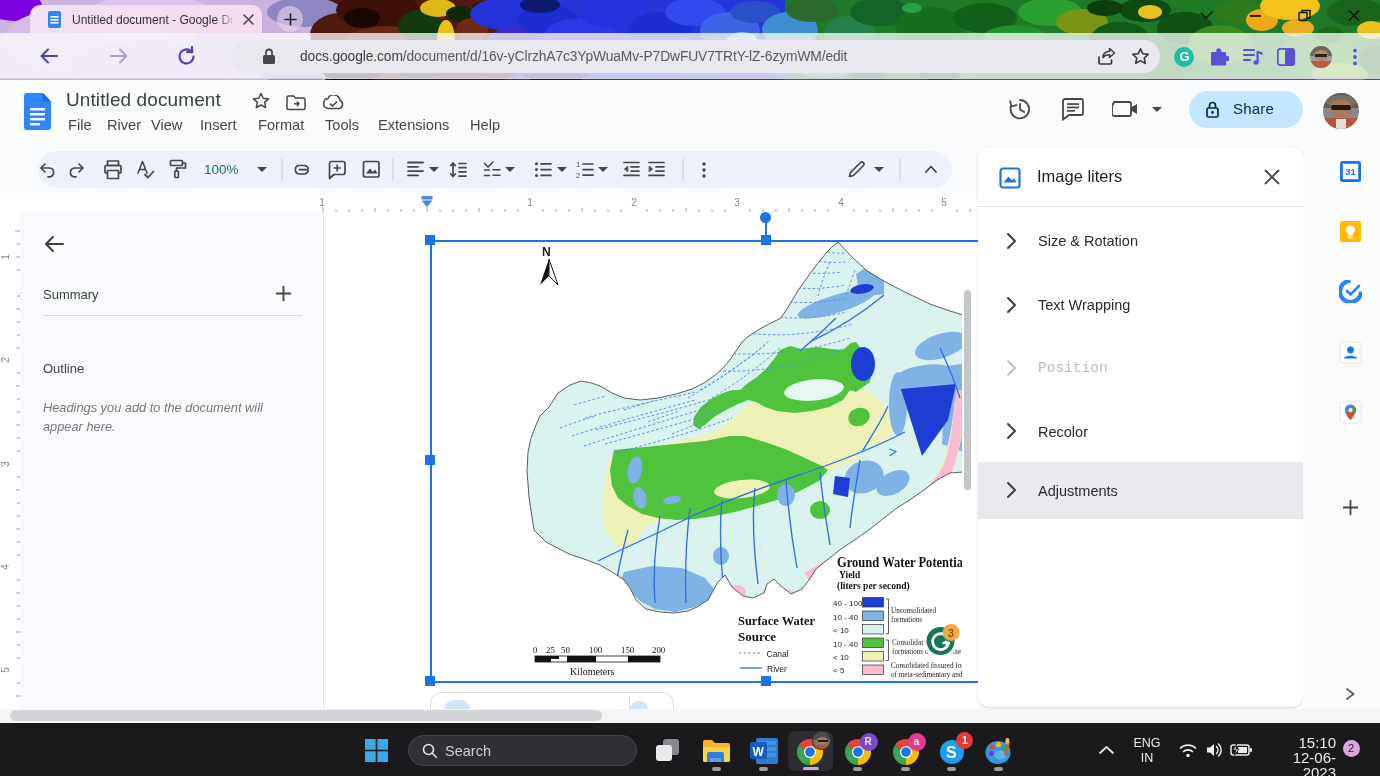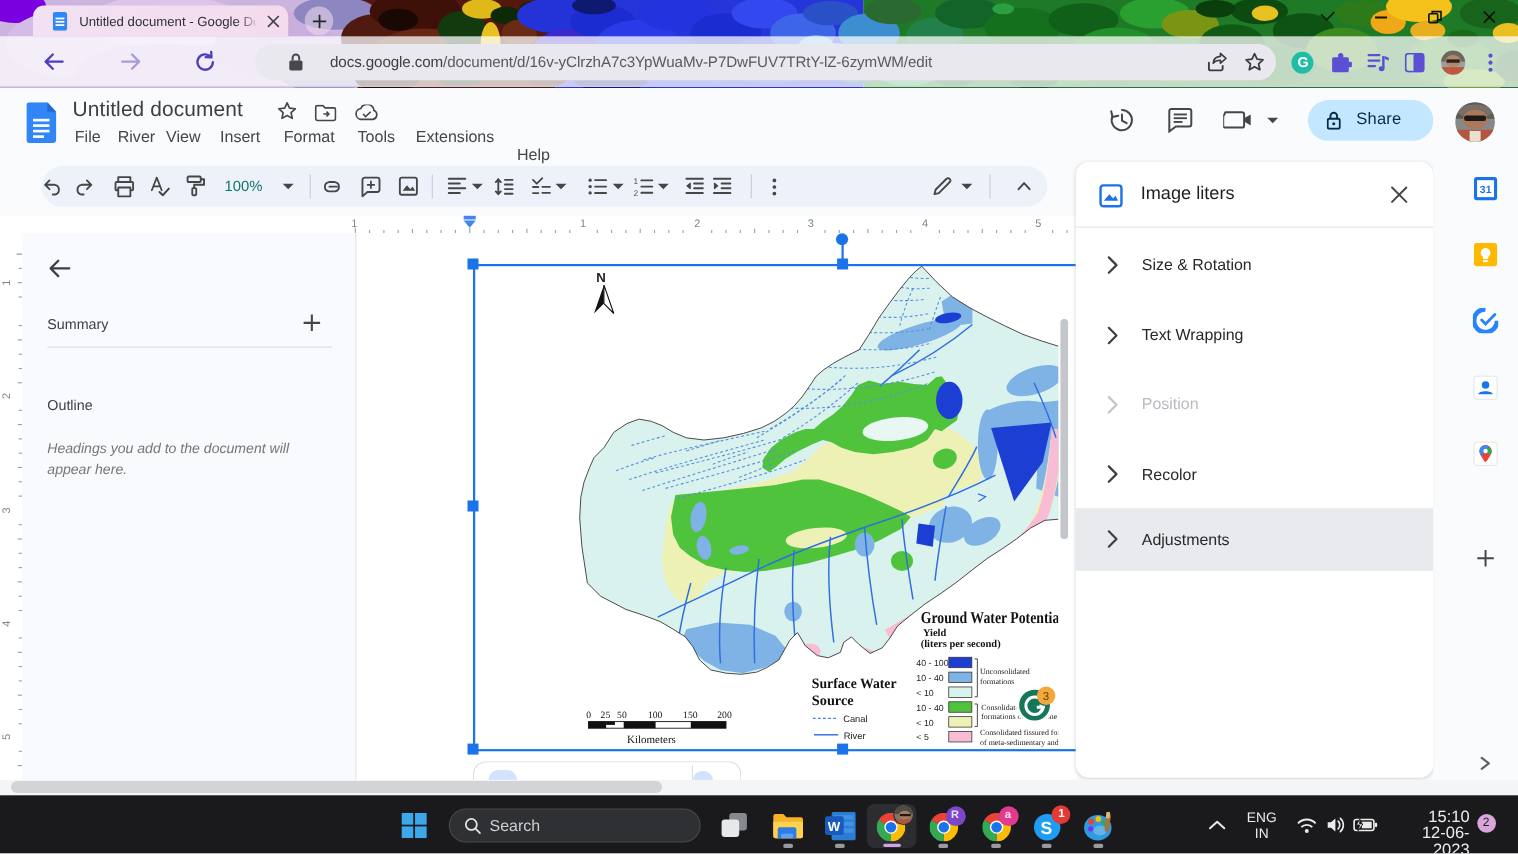--- a/index.html
+++ b/index.html
@@ -192,21 +192,21 @@
   <path d="M8,8.6 L10.4,11 L15,6.6" stroke="#444746" stroke-width="1.5" fill="none"></path>
 </svg>
 <div class="abs" style="left:0px;top:117px;width:700px;height:20px;font-size:14.6px;color:#444746;padding-left:24px;">
   <span class="abs" style="left:68px;">File</span>
   <span class="abs" style="left:107px;">River</span>
   <span class="abs" style="left:151px;">View</span>
   <span class="abs" style="left:200px;">Insert</span>
   <span class="abs" style="left:258px;">Format</span>
   <span class="abs" style="left:325px;">Tools</span>
   <span class="abs" style="left:378px;">Extensions</span>
-  <span class="abs" style="left:470px;margin-top:16px;">Help</span>
+  <span class="abs" style="left:470px;">Help</span>
 </div>
 <svg class="abs" style="left:1007px;top:96px;" width="26" height="26" xmlns="http://www.w3.org/2000/svg">
   <path d="M13,4 A9.2,9.2 0 1 1 4.2,10" fill="none" stroke="#444746" stroke-width="1.8" stroke-linecap="round"></path>
   <path d="M3.2,5.2 L4.4,10.4 L9.6,9.2" fill="none" stroke="#444746" stroke-width="1.8" stroke-linejoin="round" stroke-linecap="round"></path>
   <path d="M13,8 L13,13.6 L17.2,16" fill="none" stroke="#444746" stroke-width="1.8" stroke-linecap="round"></path>
 </svg>
 <svg class="abs" style="left:1061px;top:97px;" width="24" height="24" xmlns="http://www.w3.org/2000/svg">
   <path d="M2,4 A2,2 0 0 1 4,2 L20,2 A2,2 0 0 1 22,4 L22,16 A2,2 0 0 1 20,18 L8,18 L2,22.5 Z" fill="none" stroke="#444746" stroke-width="1.8"></path>
   <rect x="6" y="6.2" width="12" height="1.7" fill="#444746"></rect>
   <rect x="6" y="9.6" width="12" height="1.7" fill="#444746"></rect>
@@ -668,21 +668,21 @@
 <div class="abs" style="left:978px;top:206px;width:325px;height:1px;background:#e3e3e3;"></div>
 <svg class="abs" style="left:1004px;top:147px;" width="16" height="560" xmlns="http://www.w3.org/2000/svg" fill="none" stroke-linecap="round" stroke-linejoin="round">
   <path d="M4,87 L11,94 L4,101" stroke="#3c4043" stroke-width="2"></path>
   <path d="M4,151 L11,158 L4,165" stroke="#3c4043" stroke-width="2"></path>
   <path d="M4,214 L11,221 L4,228" stroke="#c2c5ca" stroke-width="2"></path>
   <path d="M4,277 L11,284 L4,291" stroke="#3c4043" stroke-width="2"></path>
   <path d="M4,336 L11,343 L4,350" stroke="#3c4043" stroke-width="2"></path>
 </svg>
 <div class="abs" style="left:1038px;top:233px;font-size:14.5px;font-weight:500;color:#28292c;">Size &amp; Rotation</div>
 <div class="abs" style="left:1038px;top:297px;font-size:14.5px;font-weight:500;color:#28292c;">Text Wrapping</div>
-<div class="abs" style="left:1038px;top:360px;font-size:14.5px;font-weight:500;color:#b7bac0;">Position</div>
+<div class="abs" style="left:1038px;top:360px;font-size:14.5px;font-weight:500;color:#b7bac0;font-family:Liberation Mono, monospace;">Position</div>
 <div class="abs" style="left:1038px;top:424px;font-size:14.5px;font-weight:500;color:#28292c;">Recolor</div>
 <div class="abs" style="left:1038px;top:483px;font-size:14.5px;font-weight:500;color:#28292c;">Adjustments</div>
 
 <div class="abs" style="left:1303px;top:80px;width:77px;height:643px;background:#f9fbfd;"></div>
 <svg class="abs" style="left:1339px;top:160px;" width="23" height="23" xmlns="http://www.w3.org/2000/svg">
   <rect x="1" y="1" width="21" height="21" rx="2.5" fill="#1a73e8"></rect>
   <rect x="3.8" y="3.8" width="15.4" height="15.4" fill="#fff"></rect>
   <text x="6.3" y="15.2" font-size="9.5" font-weight="bold" fill="#1a73e8" font-family="Liberation Sans">31</text>
 </svg>
 <svg class="abs" style="left:1339px;top:220px;" width="23" height="23" xmlns="http://www.w3.org/2000/svg">

